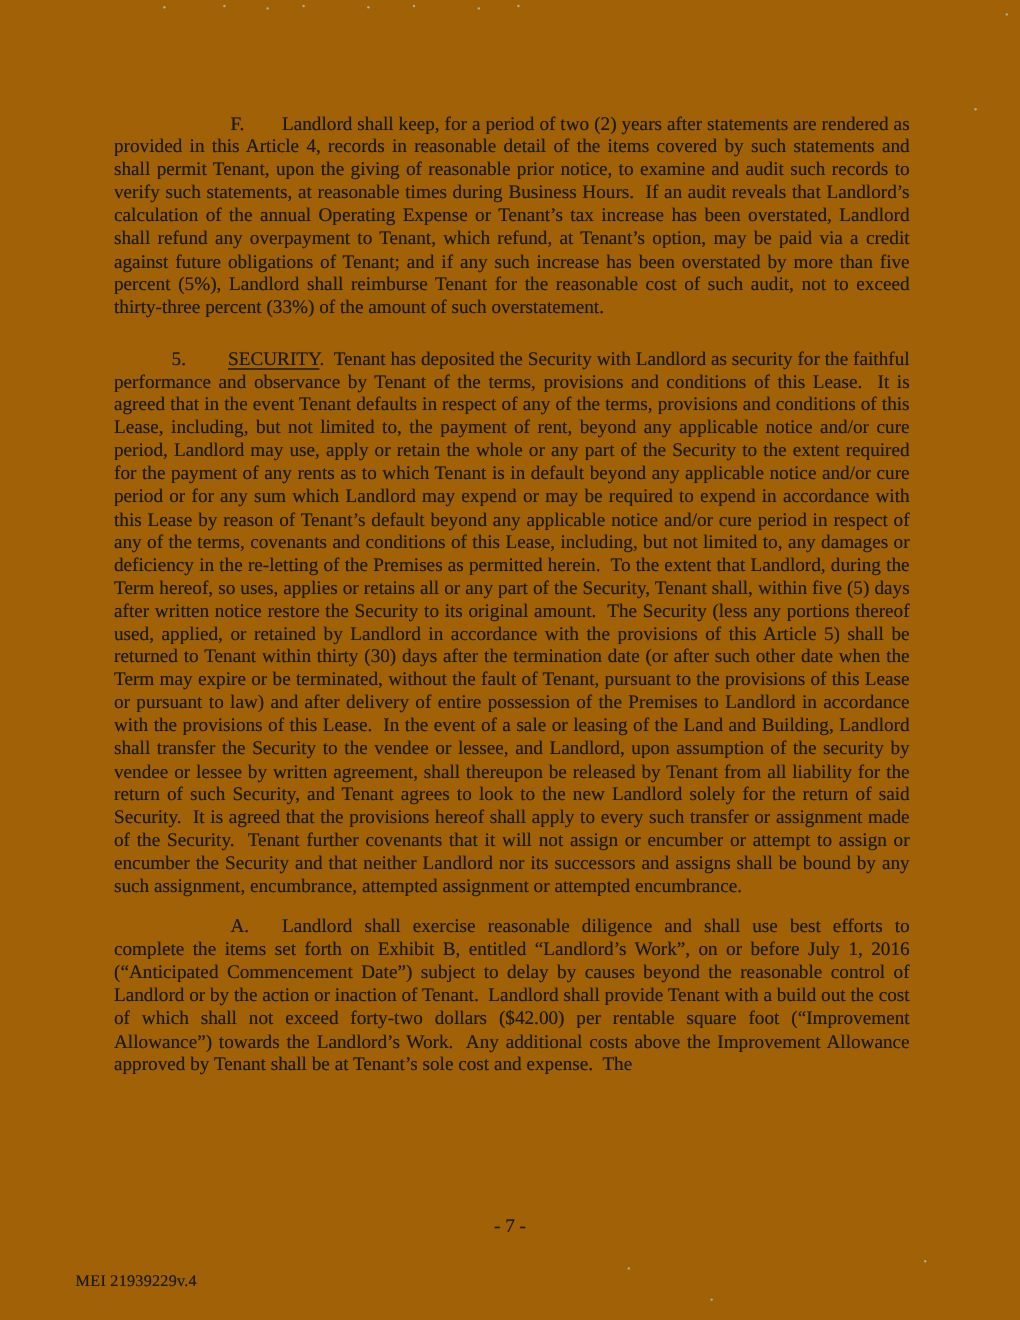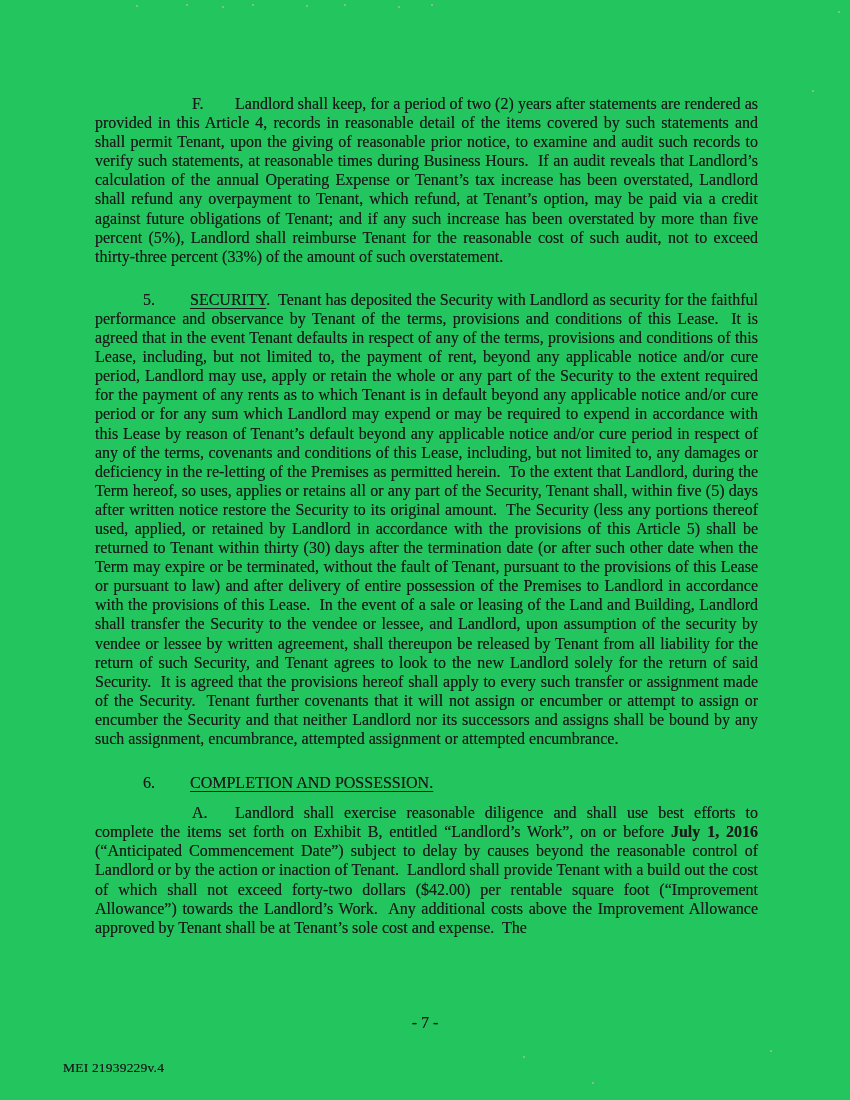--- a/index.html
+++ b/index.html
@@ -11,21 +11,21 @@
   body {
     width: 850px;
     height: 1100px;
     position: relative;
     font-family: "Liberation Serif", "DejaVu Serif", serif;
     color: #1b1b1b;
   }
   .page {
     position: absolute;
     inset: 0;
-    background: #22c55e;
+    background: #a16207;
     overflow: hidden;
   }
   .content {
     position: absolute;
     left: 95px;
     top: 94px;
     width: 663px;
     text-shadow: 0 0 0.6px rgba(25,25,25,0.65);
   }
   p.para {
@@ -44,21 +44,21 @@
     white-space: pre;
     text-indent: 0;
   }
   .w43 { width: 43px; }
   .w47 { width: 47px; }
   .body-text { white-space: pre-wrap; }
   .heading-underline {
     text-decoration: underline;
     text-underline-offset: 2.5px;
   }
-  .bold-date { font-weight: bold; }
+  .bold-date { font-weight: normal; }
   .page-number {
     position: absolute;
     left: 0;
     width: 100%;
     top: 1014px;
     text-align: center;
     font-size: 16px;
     text-shadow: 0 0 0.6px rgba(25,25,25,0.65);
   }
   .doc-ref {
@@ -96,27 +96,24 @@
   <div class="speck" style="left:523px; top:1056px;"></div>
   <div class="speck" style="left:592px; top:1082px;"></div>
   <div class="speck" style="left:770px; top:1050px;"></div>
 
   <div class="content">
 
     <p class="para indent-letter">
       <span class="para-label w43">F.</span><span class="body-text">Landlord shall keep, for a period of two (2) years after statements are rendered as provided in this Article 4, records in reasonable detail of the items covered by such statements and shall permit Tenant, upon the giving of reasonable prior notice, to examine and audit such records to verify such statements, at reasonable times during Business Hours.  If an audit reveals that Landlord’s calculation of the annual Operating Expense or Tenant’s tax increase has been overstated, Landlord shall refund any overpayment to Tenant, which refund, at Tenant’s option, may be paid via a credit against future obligations of Tenant; and if any such increase has been overstated by more than five percent (5%), Landlord shall reimburse Tenant for the reasonable cost of such audit, not to exceed thirty-three percent (33%) of the amount of such overstatement.</span>
     </p>
 
-    <p class="para indent-number" style="margin-bottom:25px;">
+    <p class="para indent-number" style="margin-bottom:15px;">
       <span class="para-label w47">5.</span><span class="heading-underline">SECURITY</span><span>.</span><span class="body-text">  Tenant has deposited the Security with Landlord as security for the faithful performance and observance by Tenant of the terms, provisions and conditions of this Lease.  It is agreed that in the event Tenant defaults in respect of any of the terms, provisions and conditions of this Lease, including, but not limited to, the payment of rent, beyond any applicable notice and/or cure period, Landlord may use, apply or retain the whole or any part of the Security to the extent required for the payment of any rents as to which Tenant is in default beyond any applicable notice and/or cure period or for any sum which Landlord may expend or may be required to expend in accordance with this Lease by reason of Tenant’s default beyond any applicable notice and/or cure period in respect of any of the terms, covenants and conditions of this Lease, including, but not limited to, any damages or deficiency in the re-letting of the Premises as permitted herein.  To the extent that Landlord, during the Term hereof, so uses, applies or retains all or any part of the Security, Tenant shall, within five (5) days after written notice restore the Security to its original amount.  The Security (less any portions thereof used, applied, or retained by Landlord in accordance with the provisions of this Article 5) shall be returned to Tenant within thirty (30) days after the termination date (or after such other date when the Term may expire or be terminated, without the fault of Tenant, pursuant to the provisions of this Lease or pursuant to law) and after delivery of entire possession of the Premises to Landlord in accordance with the provisions of this Lease.  In the event of a sale or leasing of the Land and Building, Landlord shall transfer the Security to the vendee or lessee, and Landlord, upon assumption of the security by vendee or lessee by written agreement, shall thereupon be released by Tenant from all liability for the return of such Security, and Tenant agrees to look to the new Landlord solely for the return of said Security.  It is agreed that the provisions hereof shall apply to every such transfer or assignment made of the Security.  Tenant further covenants that it will not assign or encumber or attempt to assign or encumber the Security and that neither Landlord nor its successors and assigns shall be bound by any such assignment, encumbrance, attempted assignment or attempted encumbrance.</span>
     </p>
 
-    <p class="para indent-number sec-heading">
-      <span class="para-label w47">6.</span><span class="heading-underline"><span>COMPLETION AND POSSESSION</span><span>.</span></span>
-    </p>
 
     <p class="para indent-letter" style="margin-bottom:0;">
       <span class="para-label w43">A.</span><span class="body-text">Landlord shall exercise reasonable diligence and shall use best efforts to complete the items set forth on Exhibit B, entitled “Landlord’s Work”, on or before </span><span class="bold-date">July 1, 2016</span><span class="body-text"> (“Anticipated Commencement Date”) subject to delay by causes beyond the reasonable control of Landlord or by the action or inaction of Tenant.  Landlord shall provide Tenant with a build out the cost of which shall not exceed forty-two dollars ($42.00) per rentable square foot (“Improvement Allowance”) towards the Landlord’s Work.  Any additional costs above the Improvement Allowance approved by Tenant shall be at Tenant’s sole cost and expense.  The</span>
     </p>
 
   </div>
 
   <div class="page-number">- 7 -</div>
 
   <div class="doc-ref">MEI 21939229v.4</div>

